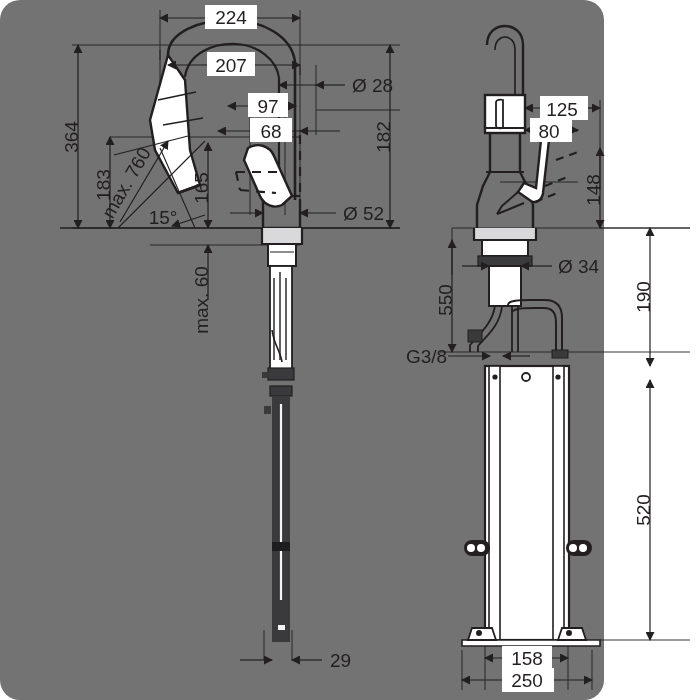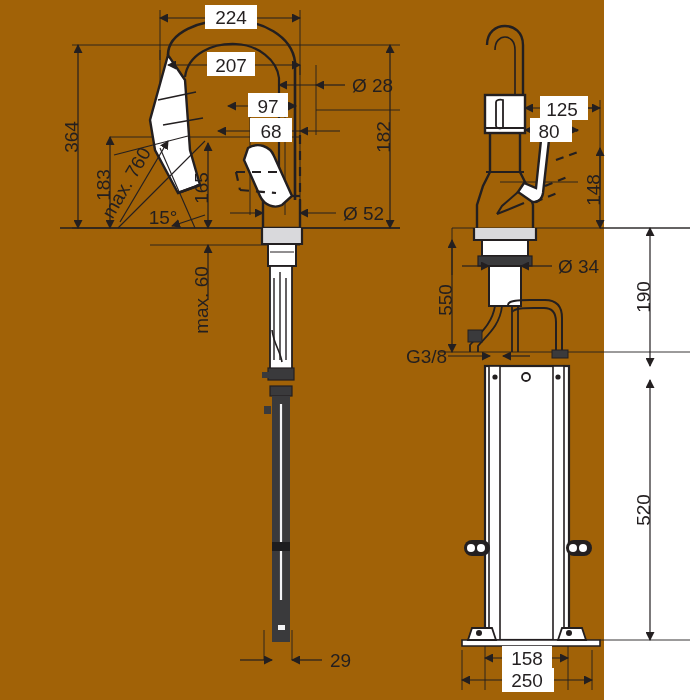--- a/index.html
+++ b/index.html
@@ -1,18 +1,18 @@
 <!DOCTYPE html>
 <html><head>
 <meta charset="utf-8">
 <style>
   html,body{margin:0;padding:0;background:#ffffff;}
   body{width:700px;height:700px;overflow:hidden;
        font-family:"Liberation Sans", sans-serif;color:#231f20;}
-  #stage{position:relative;width:604px;height:700px;background:#a16207;}
+  #stage{position:relative;width:604px;height:700px;background:#737373;border-radius:20px;}
   svg{position:absolute;left:0;top:0;}
   .dimtxt{font-family:"Liberation Sans", sans-serif;font-size:19px;fill:#231f20;}
 </style>
 </head>
 <body>
 
 <div id="stage">
 
 <svg width="700" height="700" viewBox="0 0 700 700">
 

